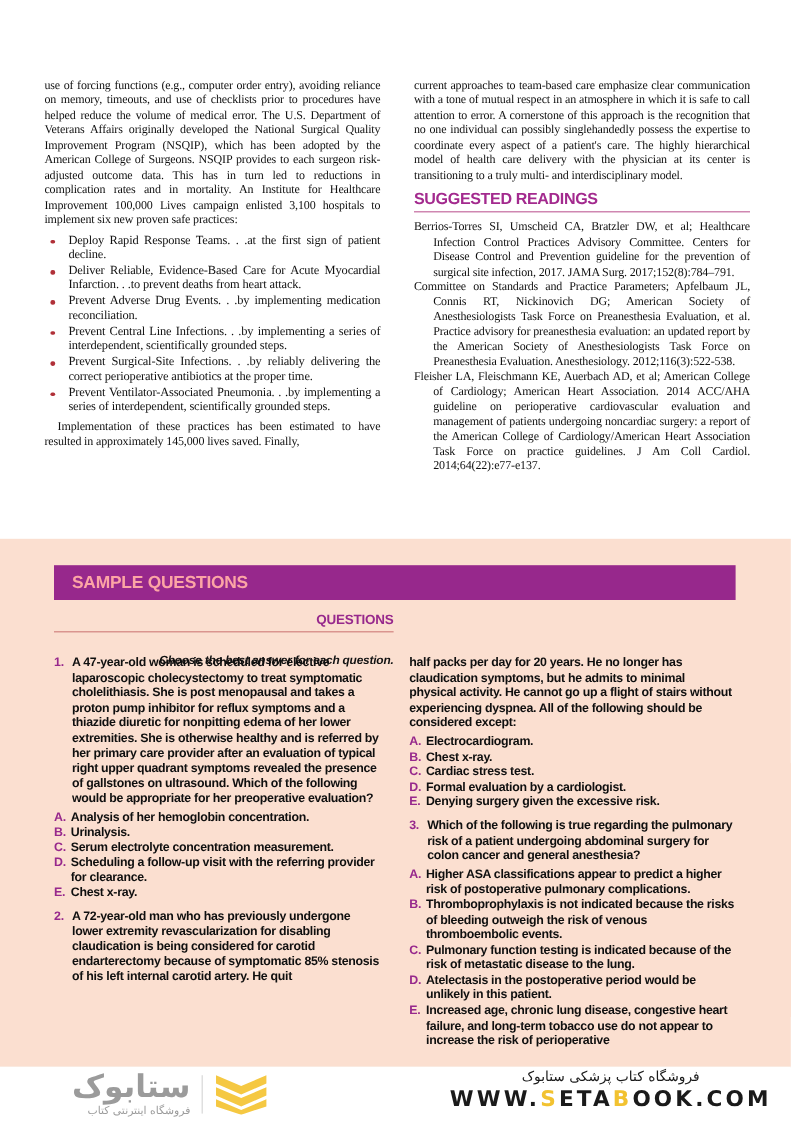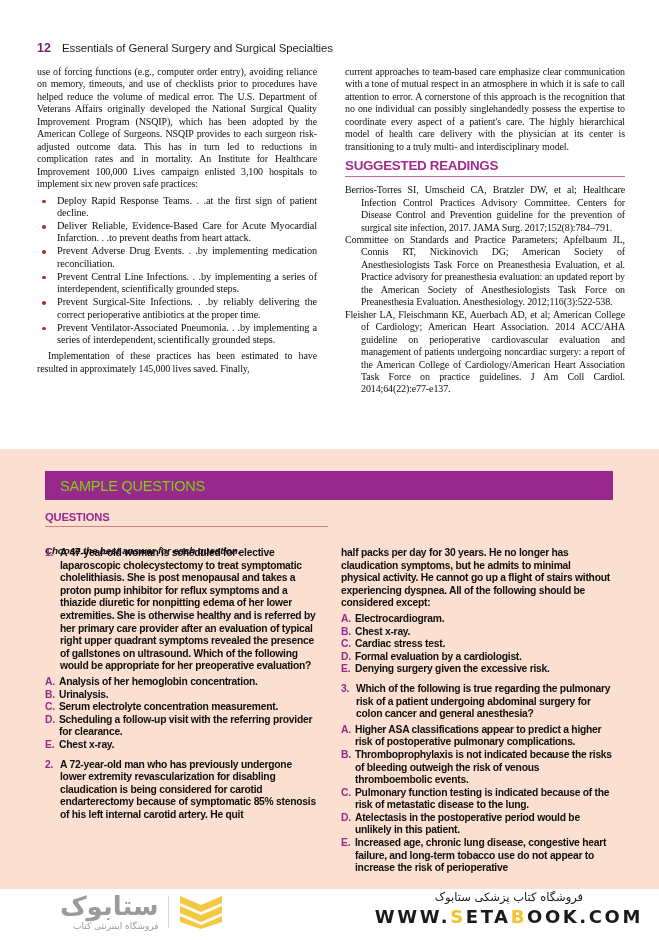--- a/index.html
+++ b/index.html
@@ -104,32 +104,33 @@
   }
   .sq-title-bar {
     position: absolute;
     left: 45px; top: 22px;
     width: 568px; height: 29px;
     background: #97288c;
     display: flex; align-items: center;
   }
   .sq-title {
     font-family: "Liberation Sans", sans-serif;
-    font-weight: normal;
+    font-weight: bold;
     font-size: 14.5px;
-    color: #84cc16;
+    color: #fca5a5;
     letter-spacing: -0.2px;
     margin-left: 15px;
     text-transform: uppercase;
   }
 
   .sq-sub {
     position: absolute;
     left: 45px; top: 62px;
     width: 283px;
+    text-align: right;
   }
   .sq-sub-label {
     font-family: "Liberation Sans", sans-serif;
     font-weight: bold;
     font-size: 11.2px;
     color: #97288c;
     letter-spacing: -0.15px;
     border-bottom: 1.3px solid #d2837f;
     padding-bottom: 3px;
     display: block;
@@ -267,24 +268,20 @@
     position: absolute;
     left: 0; top: 889px; width: 659px; height: 1px;
     background: #f3e6dd;
   }
 </style>
 </head>
 <body>
 
 <div class="page">
 
-  <div class="running-head">
-    <span class="folio">12</span>
-    <span class="head-title">Essentials of General Surgery and Surgical Specialties</span>
-  </div>
 
   <div class="article">
 
     <div class="col">
       <p>use of forcing functions (e.g., computer order entry), avoiding reliance on memory, timeouts, and use of checklists prior to procedures have helped reduce the volume of medical error. The U.S. Department of Veterans Affairs originally developed the National Surgical Quality Improvement Program (NSQIP), which has been adopted by the American College of Surgeons. NSQIP provides to each surgeon risk-adjusted outcome data. This has in turn led to reductions in complication rates and in mortality. An Institute for Healthcare Improvement 100,000 Lives campaign enlisted 3,100 hospitals to implement six new proven safe practices:</p>
       <ul class="bullets">
         <li>Deploy Rapid Response Teams. . .at the first sign of patient decline.</li>
         <li>Deliver Reliable, Evidence-Based Care for Acute Myocardial Infarction. . .to prevent deaths from heart attack.</li>
         <li>Prevent Adverse Drug Events. . .by implementing medication reconciliation.</li>
         <li>Prevent Central Line Infections. . .by implementing a series of interdependent, scientifically grounded steps.</li>
@@ -354,21 +351,21 @@
             <span class="q-stem">A 72-year-old man who has previously undergone lower extremity revascularization for disabling claudication is being considered for carotid endarterectomy because of symptomatic 85% stenosis of his left internal carotid artery. He quit</span>
           </div>
         </div>
 
       </div>
 
       <div class="q-col right">
 
         <div class="q-block">
           <div class="q-item">
-            <span class="q-stem">half packs per day for 30 years. He no longer has claudication symptoms, but he admits to minimal physical activity. He cannot go up a flight of stairs without experiencing dyspnea. All of the following should be considered except:</span>
+            <span class="q-stem">half packs per day for 20 years. He no longer has claudication symptoms, but he admits to minimal physical activity. He cannot go up a flight of stairs without experiencing dyspnea. All of the following should be considered except:</span>
           </div>
           <ol class="choices">
             <li>
               <span class="ch-letter">A.</span>
               <span class="ch-text">Electrocardiogram.</span>
             </li>
             <li>
               <span class="ch-letter">B.</span>
               <span class="ch-text">Chest x-ray.</span>
             </li>

